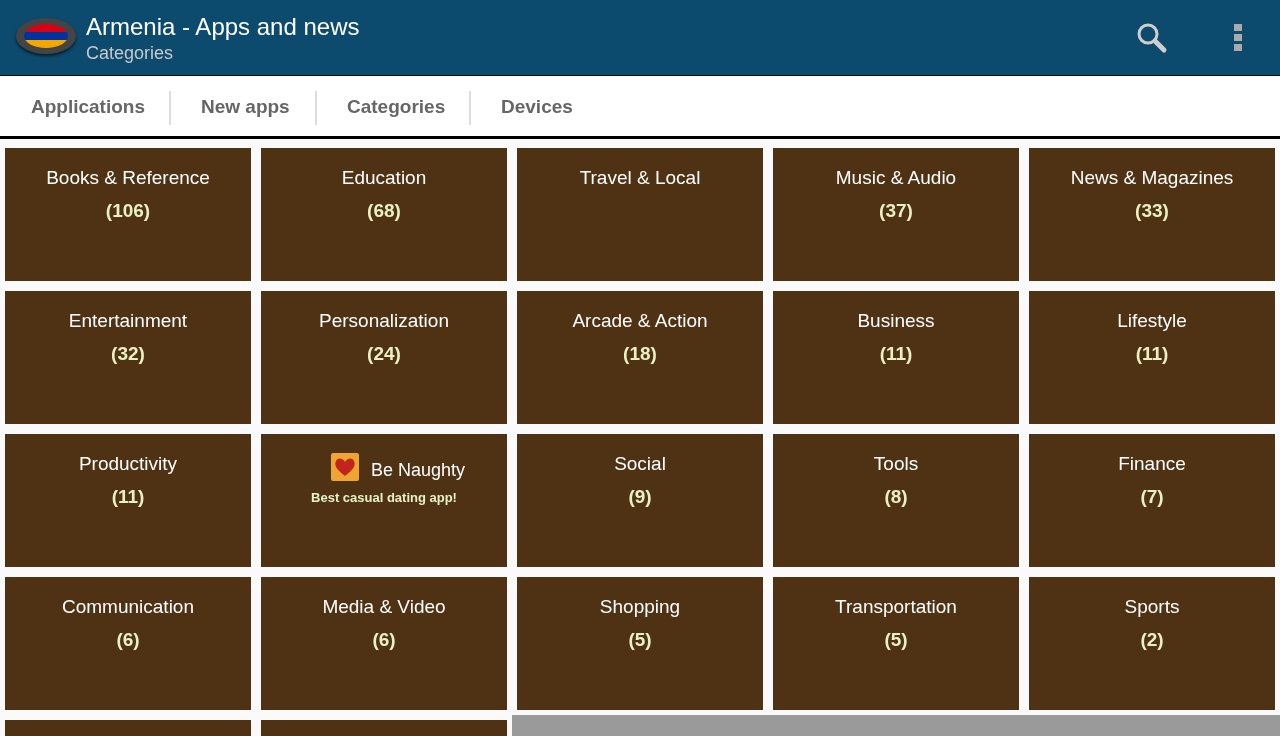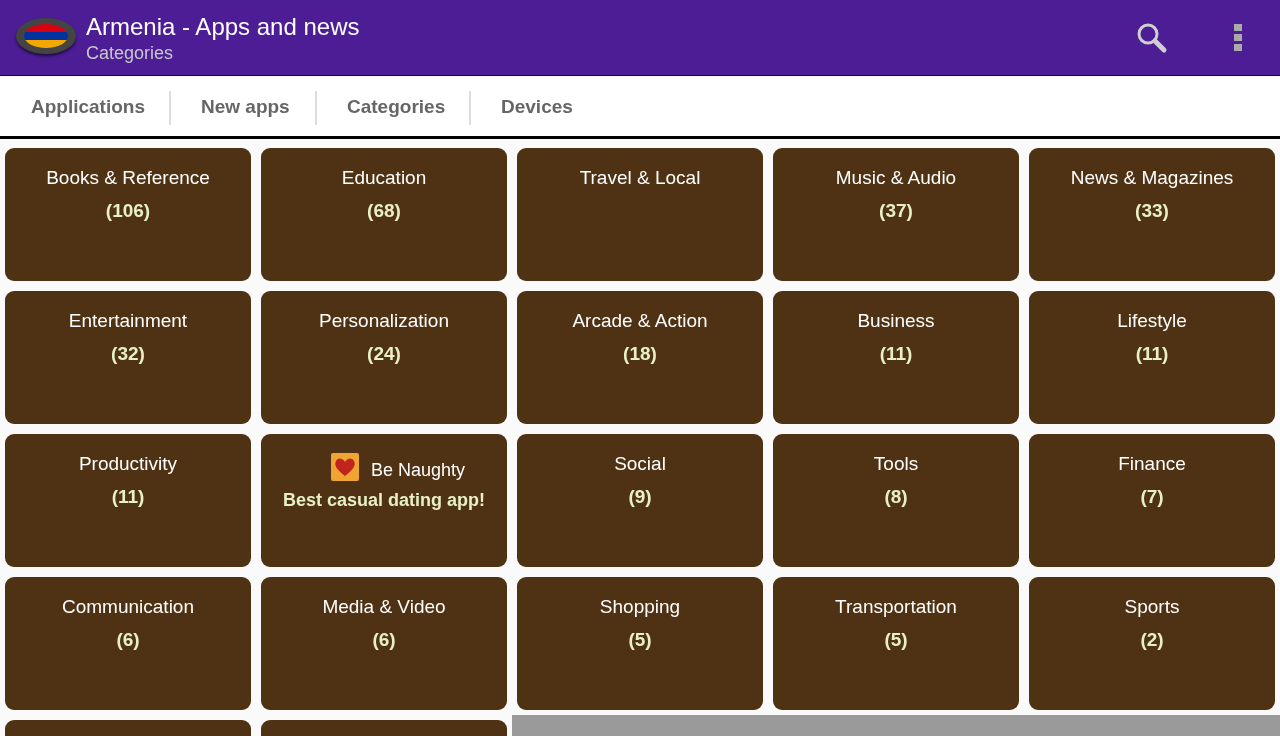--- a/index.html
+++ b/index.html
@@ -1,33 +1,33 @@
 <!DOCTYPE html>
 <html><head>
 <meta charset="utf-8">
 <style>
   * { box-sizing: border-box; margin: 0; padding: 0; }
   html, body { width: 1280px; height: 736px; overflow: hidden; background: #fafafa; font-family: "Liberation Sans", sans-serif; }
-  .appbar { position: absolute; left: 0; top: 0; width: 1280px; height: 76px; background: #4c1d95; border-bottom: 1px solid #111; }
+  .appbar { position: absolute; left: 0; top: 0; width: 1280px; height: 76px; background: #0c4a6e; border-bottom: 1px solid #111; }
   .logo { position: absolute; left: 16px; top: 18px; width: 60px; height: 36px; border-radius: 50%; background: #444; box-shadow: 0 2px 3px rgba(0,0,0,0.6); overflow: hidden; }
   .logo .flag { position: absolute; left: 8px; top: 6px; width: 44px; height: 24px; border-radius: 50%; overflow: hidden; }
   .logo .flag div { height: 8px; }
   .title { position: absolute; left: 86px; top: 13px; color: #ffffff; font-size: 24px; }
   .subtitle { position: absolute; left: 86px; top: 43px; color: #c8c8c8; font-size: 18px; }
   .icon-btn { position: absolute; top: 18px; width: 40px; height: 40px; display: flex; align-items: center; justify-content: center; cursor: pointer; }
   .tabs { position: absolute; left: 0; top: 77px; width: 1280px; height: 62px; background: #ffffff; border-bottom: 3px solid #000000; }
   .tab { position: absolute; top: 0; height: 60px; line-height: 60px; font-size: 19px; font-weight: bold; color: #666666; cursor: pointer; }
   .tab-sep { position: absolute; top: 14px; width: 2px; height: 34px; background: #dddddd; }
   .grid { position: absolute; left: 0; top: 141px; width: 1280px; height: 595px; background: #fafafa; }
-  .tile { position: absolute; width: 246px; height: 133px; background: #4f3213; border-radius: 9px; color: #ffffff; text-align: center; cursor: pointer; }
+  .tile { position: absolute; width: 246px; height: 133px; background: #4f3213; border-radius: 0; color: #ffffff; text-align: center; cursor: pointer; }
   .tile .name { position: absolute; left: 0; right: 0; top: 19px; font-size: 19px; }
   .tile .count { position: absolute; left: 0; right: 0; top: 52px; font-size: 19px; font-weight: bold; color: #e8f1c4; }
   .ad-icon { position: absolute; left: 70px; top: 19px; width: 28px; height: 28px; background: #f0a533; border-radius: 2px; display: flex; align-items: center; justify-content: center; }
   .ad-name { position: absolute; left: 110px; top: 26px; font-size: 18px; color: #ffffff; }
-  .ad-tagline { position: absolute; left: 0; right: 0; top: 56px; font-size: 18px; font-weight: bold; color: #e8f1c4; }
+  .ad-tagline { position: absolute; left: 0; right: 0; top: 56px; font-size: 13px; font-weight: bold; color: #e8f1c4; }
   .gray-bar { position: absolute; left: 512px; top: 574px; width: 768px; height: 22px; background: #9a9a9a; }
 </style>
 </head>
 <body>
 
 <div class="appbar">
   <div class="logo">
     <div class="flag">
       <div style="background:#d90012"></div>
       <div style="background:#0033a0"></div>

